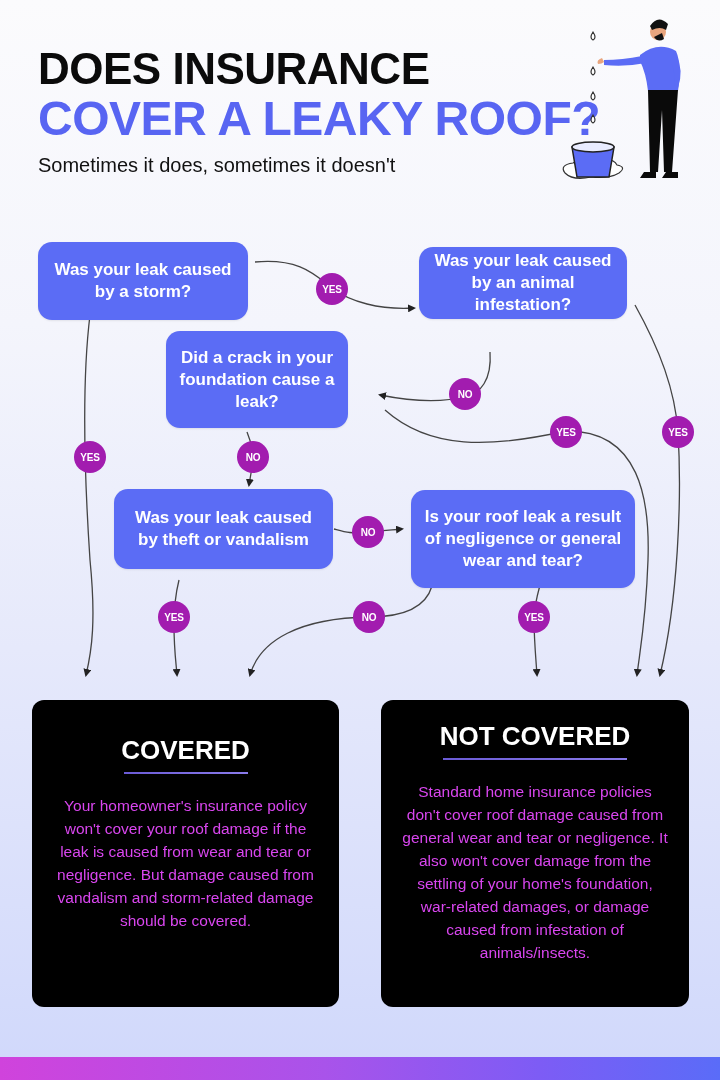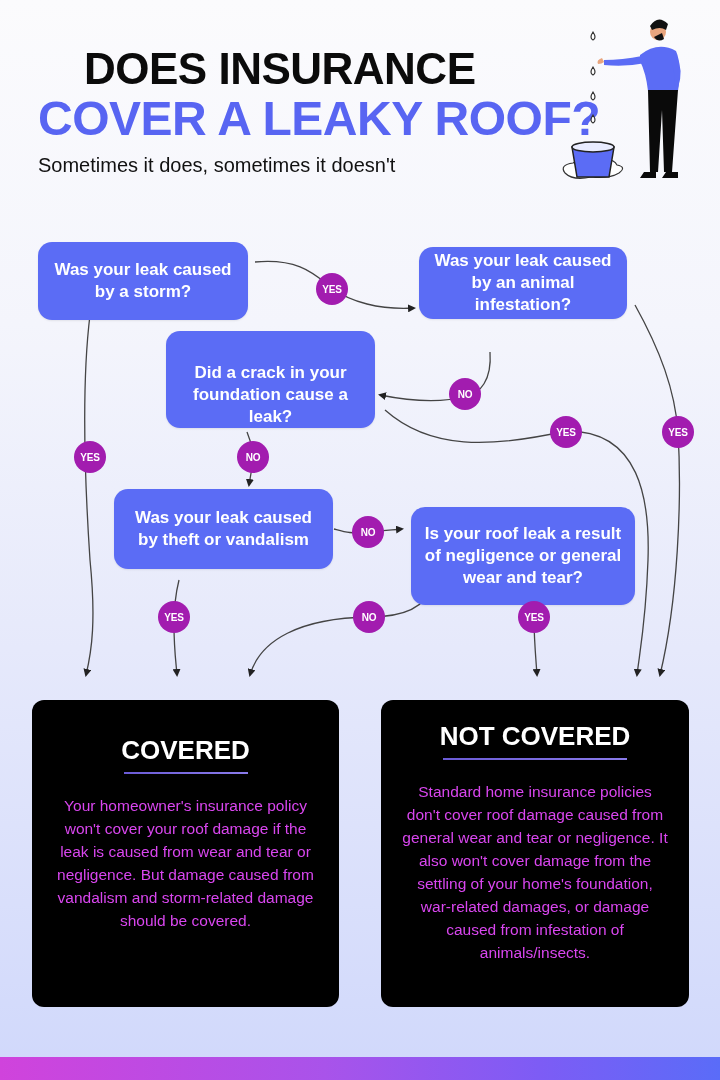--- a/index.html
+++ b/index.html
@@ -4,21 +4,21 @@
 <style>
   html, body { margin: 0; padding: 0; }
   body {
     width: 720px; height: 1080px; position: relative; overflow: hidden;
     font-family: "Liberation Sans", "DejaVu Sans", sans-serif;
     background: linear-gradient(180deg, #fbfbfd 0%, #f4f5fc 30%, #e6e9fb 60%, #d0d8fb 100%);
   }
   .title1 {
     position: absolute; left: 38px; top: 44px;
     font-size: 44px; font-weight: 700; color: #0b0b0b; letter-spacing: -0.5px;
-    line-height: 50px; white-space: nowrap; margin-left: 46px;
+    line-height: 50px; white-space: nowrap;
   }
   .title2 {
     position: absolute; left: 38px; top: 94px;
     font-size: 48px; font-weight: 700; color: #5865f2; letter-spacing: -0.5px;
     line-height: 50px; white-space: nowrap;
   }
   .subtitle {
     position: absolute; left: 38px; top: 150px;
     font-size: 20px; font-weight: 400; color: #111; line-height: 30px; white-space: nowrap;
   }
@@ -117,27 +117,27 @@
     <path d="M540 585 C 536 600, 534 610, 534 618 C 534 640, 536 660, 537 675" marker-end="url(#arrow)"></path>
   </g>
 </svg>
 
 <div class="q" style="left:38px; top:228px; width:210px; height:78px;margin-top:14px;">
   <span>Was your leak caused by a storm?</span>
 </div>
 <div class="q" style="left:419px; top:247px; width:208px; height:72px;">
   <span>Was your leak caused by an animal infestation?</span>
 </div>
-<div class="q" style="left:166px; top:331px; width:209px; height:97px;align-items:flex-end;">
+<div class="q" style="left:166px; top:331px; width:182px; height:97px;">
   <span>Did a crack in your foundation cause a leak?</span>
 </div>
 <div class="q" style="left:114px; top:489px; width:219px; height:80px;">
   <span>Was your leak caused by theft or vandalism</span>
 </div>
-<div class="q" style="left:411px; top:507px; width:224px; height:98px;">
+<div class="q" style="left:411px; top:490px; width:224px; height:98px;">
   <span>Is your roof leak a result of negligence or general wear and tear?</span>
 </div>
 
 <div class="badge" style="left:316px; top:273px;">YES</div>
 <div class="badge" style="left:74px; top:441px;">YES</div>
 <div class="badge" style="left:449px; top:378px;">NO</div>
 <div class="badge" style="left:662px; top:416px;">YES</div>
 <div class="badge" style="left:550px; top:416px;">YES</div>
 <div class="badge" style="left:237px; top:441px;">NO</div>
 <div class="badge" style="left:352px; top:516px;">NO</div>

